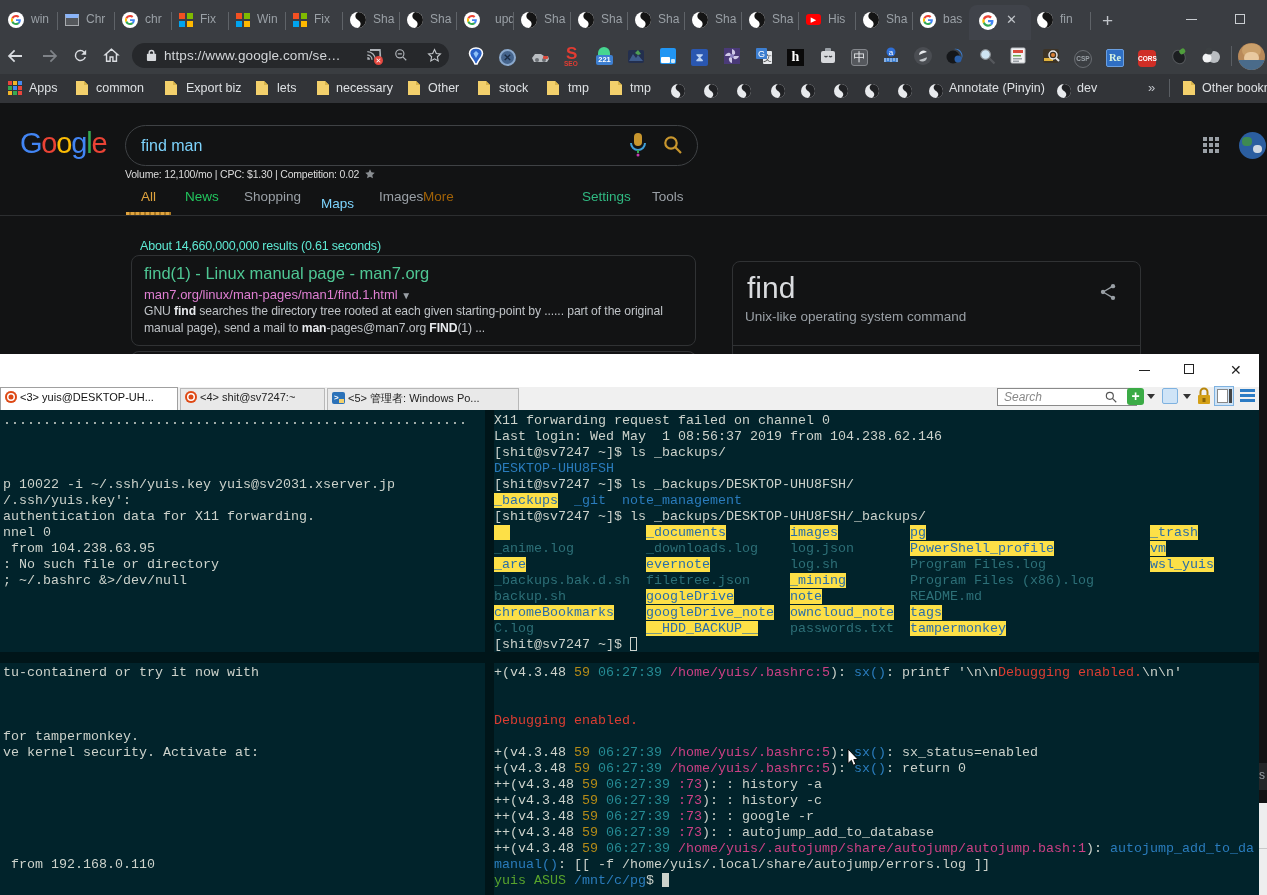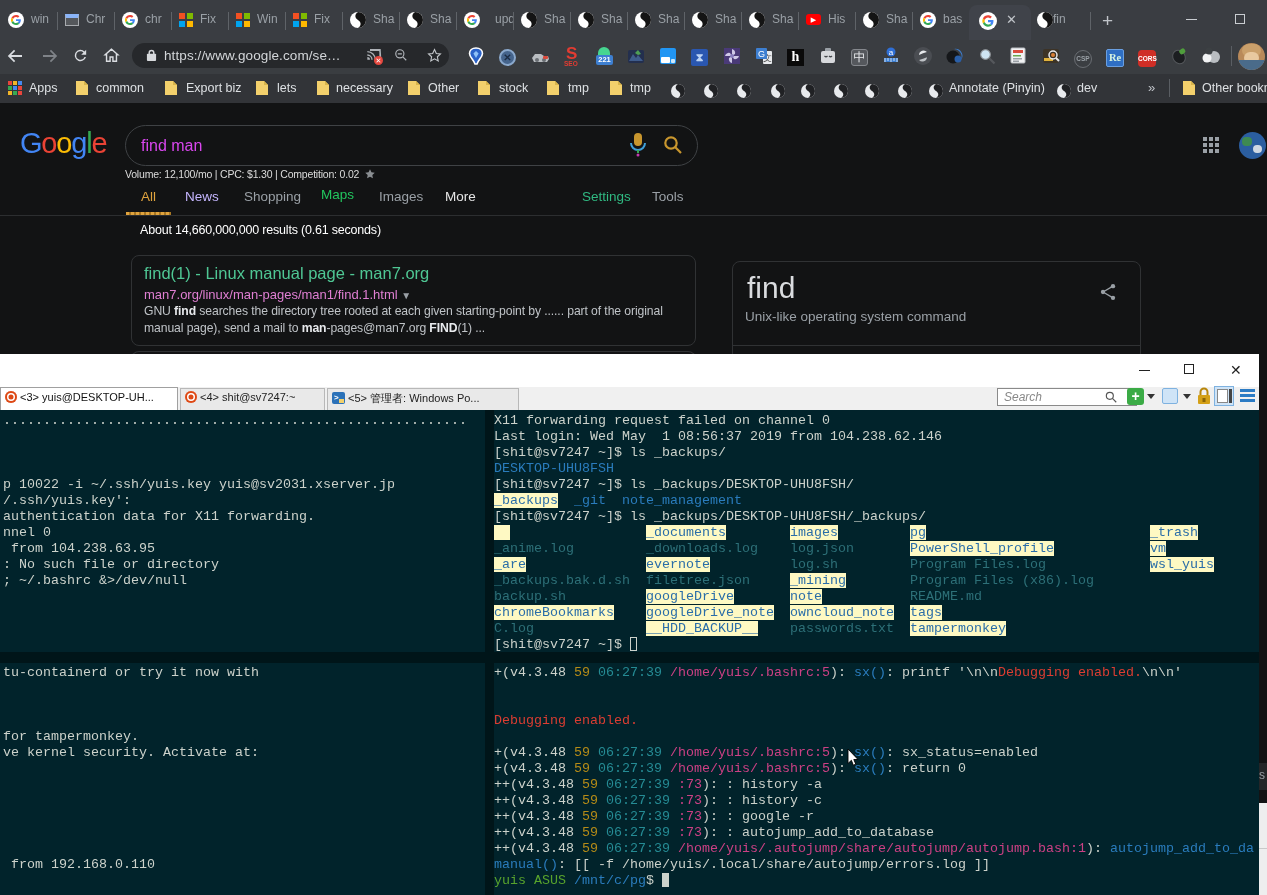--- a/index.html
+++ b/index.html
@@ -95,21 +95,21 @@
       <circle cx="24" cy="24" r="38" fill="#fff"></circle>
       <path fill="#EA4335" d="M24 9.5c3.54 0 6.71 1.22 9.21 3.6l6.85-6.85C35.9 2.38 30.47 0 24 0 14.62 0 6.51 5.38 2.56 13.22l7.98 6.19C12.43 13.72 17.74 9.5 24 9.5z"></path>
       <path fill="#4285F4" d="M46.98 24.55c0-1.57-.15-3.09-.38-4.55H24v9.02h12.94c-.58 2.96-2.26 5.48-4.78 7.18l7.73 6c4.51-4.18 7.09-10.36 7.09-17.65z"></path>
       <path fill="#FBBC05" d="M10.53 28.59c-.48-1.45-.76-2.99-.76-4.59s.27-3.14.76-4.59l-7.98-6.19C.92 16.46 0 20.12 0 24c0 3.88.92 7.54 2.56 10.78l7.97-6.19z"></path>
       <path fill="#34A853" d="M24 48c6.48 0 11.93-2.13 15.89-5.81l-7.73-6c-2.15 1.45-4.92 2.3-8.16 2.3-6.26 0-11.57-4.22-13.47-9.91l-7.98 6.19C6.51 42.62 14.62 48 24 48z"></path>
     </svg></div>
 <div class="abs" style="left:1006px;top:12px;color:#c0c4c9;font-size:13px">✕</div>
 <div class="abs" style="left:1031px;top:5px;width:57px;height:34px;overflow:hidden;white-space:nowrap;padding:7px 0 0 6px;color:#9aa0a6;font-size:12px"><svg width="16" height="16" viewBox="0 0 16 16" style="vertical-align:middle">
       <circle cx="8" cy="8" r="8" fill="#fff"></circle>
       <path d="M8 0a8 8 0 0 1 0 16c3.5-2.2 3.5-5.8 0-8s-3.5-5.8 0-8z" fill="#141414"></path>
-    </svg><span style="">fin</span></div>
+    </svg><span style="margin-left:7px">fin</span></div>
 <div class="abs" style="left:1090px;top:12px;width:1px;height:18px;background:#5f6368"></div>
 <div class="abs" style="left:1102px;top:10px;color:#c0c4c9;font-size:19px;font-weight:300">+</div>
 <div class="abs" style="left:1186px;top:19px;width:11px;height:1px;background:#c9cdd1"></div>
 <div class="abs" style="left:1235px;top:14px;width:10px;height:10px;border:1px solid #c9cdd1"></div>
 <div class="abs" style="left:0;top:40px;width:1267px;height:34px;background:#3a3d41"></div>
 <svg class="abs" style="left:6px;top:47px" width="18" height="18" viewBox="0 0 18 18">
 <path d="M16 8H5.2l4-4L8 2.8 1.8 9 8 15.2l1.2-1.2-4-4H16z" fill="#dadde1"></path>
   </svg>
 <svg class="abs" style="left:41px;top:47px" width="18" height="18" viewBox="0 0 18 18">
 <path d="M2 8h10.8l-4-4L10 2.8 16.2 9 10 15.2l-1.2-1.2 4-4H2z" fill="#7f8388"></path>
@@ -332,45 +332,45 @@
 <div class="abs" style="left:1169px;top:79px;width:1px;height:18px;background:#5a5e63"></div>
 <span class="abs" style="left:1182px;top:81px"><svg width="13" height="14" viewBox="0 0 13 14">
       <path d="M1 0h8l4 4v10H1z" fill="#f3d06c"></path>
       <path d="M9 0l4 4H9z" fill="#d9b44a"></path>
     </svg></span>
 <span class="abs" style="left:1202px;top:81px;font-size:12.5px;color:#dde0e3;white-space:nowrap">Other bookm</span>
 <div class="abs" style="left:0;top:103px;width:1267px;height:792px;background:#121314"></div>
 <div class="abs" style="left:20px;top:127px;font-size:29px;letter-spacing:-1.2px;font-weight:400">
 <span style="color:#4285F4">G</span><span style="color:#EA4335">o</span><span style="color:#FBBC05">o</span><span style="color:#4285F4">g</span><span style="color:#34A853">l</span><span style="color:#EA4335">e</span></div>
 <div class="abs" style="left:125px;top:125px;width:573px;height:41px;border:1px solid #3f4245;border-radius:21px"></div>
-<div class="abs" style="left:141px;top:137px;font-size:16px;color:#d946ef">find man</div>
+<div class="abs" style="left:141px;top:137px;font-size:16px;color:#7dd3fc">find man</div>
 <svg class="abs" style="left:629px;top:133px" width="18" height="25" viewBox="0 0 18 25">
 <rect x="5" y="0" width="8" height="13" rx="4" fill="#c8962e"></rect>
 <path d="M2 10a7 7 0 0 0 14 0" fill="none" stroke="#3f9fd8" stroke-width="2"></path>
 <path d="M9 17v3" stroke="#35a852" stroke-width="2"></path>
     <circle cx="9" cy="22" r="1.5" fill="#c23bb0"></circle>
   </svg>
 <svg class="abs" style="left:663px;top:135px" width="20" height="20" viewBox="0 0 20 20">
 <circle cx="8" cy="8" r="5.7" fill="none" stroke="#c8962e" stroke-width="2.2"></circle>
 <path d="M12.3 12.3L18 18" stroke="#c8962e" stroke-width="2.2"></path>
   </svg>
 <div class="abs" style="left:125px;top:168px;font-size:10.5px;letter-spacing:-0.2px;color:#dcdcdc;white-space:nowrap">Volume: 12,100/mo | CPC: $1.30 | Competition: 0.02 <svg width="12" height="12" viewBox="0 0 24 24" style="vertical-align:-2px;margin-left:2px">
       <path d="M12 2.5l2.9 6.2 6.6.8-4.9 4.6 1.3 6.6-5.9-3.3-5.9 3.3 1.3-6.6L2.5 9.5l6.6-.8z" fill="#8a8e92"></path>
     </svg></div>
 <div class="abs" style="left:141px;top:189px;font-size:13.5px;color:#e0a33e">All</div>
-<div class="abs" style="left:185px;top:189px;font-size:13.5px;color:#c4b5fd">News</div>
+<div class="abs" style="left:185px;top:189px;font-size:13.5px;color:#22c55e">News</div>
 <div class="abs" style="left:244px;top:189px;font-size:13.5px;color:#9aa0a6">Shopping</div>
-<div class="abs" style="left:321px;top:187px;font-size:13.5px;color:#22c55e">Maps</div>
+<div class="abs" style="left:321px;top:196px;font-size:13.5px;color:#7dd3fc">Maps</div>
 <div class="abs" style="left:379px;top:189px;font-size:13.5px;color:#9aa0a6">Images</div>
-<div class="abs" style="left:445px;top:189px;font-size:13.5px;color:#e5e5e5">More</div>
+<div class="abs" style="left:423px;top:189px;font-size:13.5px;color:#a16207">More</div>
 <div class="abs" style="left:582px;top:189px;font-size:13.5px;color:#30b982">Settings</div>
 <div class="abs" style="left:652px;top:189px;font-size:13.5px;color:#9aa0a6">Tools</div>
 <div class="abs" style="left:126px;top:212px;width:45px;height:3px;background:repeating-linear-gradient(90deg,#e0a33e 0 3px,#a87722 3px 5px)"></div>
 <div class="abs" style="left:0;top:215px;width:1267px;height:1px;background:#2c2e30"></div>
-<div class="abs" style="left:140px;top:223px;font-size:12.5px;letter-spacing:-0.2px;color:#ffffff">About 14,660,000,000 results (0.61 seconds)</div>
+<div class="abs" style="left:140px;top:239px;font-size:12.5px;letter-spacing:-0.2px;color:#5eead4">About 14,660,000,000 results (0.61 seconds)</div>
 <div class="abs" style="left:131px;top:255px;width:565px;height:91px;border:1px solid #303234;border-radius:8px"></div>
 <div class="abs" style="left:144px;top:264px;font-size:16.5px;color:#4fc794">find(1) - Linux manual page - man7.org</div>
 <div class="abs" style="left:144px;top:287px;font-size:13px;color:#e07fd3">man7.org/linux/man-pages/man1/find.1.html <span style="color:#9aa0a6;font-size:10px">▼</span></div>
 <div class="abs" style="left:144px;top:303px;font-size:12.2px;letter-spacing:-0.1px;line-height:16.5px;color:#bfc3c7;width:560px;white-space:nowrap">GNU <b style="color:#e8eaed">find</b> searches the directory tree rooted at each given starting-point by ...... part of the original<br>manual page), send a mail to <b style="color:#e8eaed">man</b>-pages@man7.org <b style="color:#e8eaed">FIND</b>(1) ...</div>
 <div class="abs" style="left:131px;top:351px;width:565px;height:10px;border:1px solid #303234;border-radius:8px 8px 0 0;border-bottom:none"></div>
 <div class="abs" style="left:732px;top:261px;width:409px;height:100px;border:1px solid #303234;border-radius:8px"></div>
 <div class="abs" style="left:747px;top:271px;font-size:30px;color:#dadcdf">find</div>
 <svg class="abs" style="left:1098px;top:282px" width="20" height="20" viewBox="0 0 24 24">
 <circle cx="18" cy="5" r="2.6" fill="#9aa0a6"></circle>
     <circle cx="6" cy="12" r="2.6" fill="#9aa0a6"></circle>
@@ -423,21 +423,21 @@
     <path d="M3.5 8V5a3.5 3.5 0 0 1 7 0v3" stroke="#b8860b" stroke-width="2" fill="none"></path>
     <rect x="5.5" y="11" width="3" height="4" fill="#8a6508"></rect>
   </svg>
 <div class="abs" style="left:1214px;top:386px;width:20px;height:20px;background:#cfe4f7;border:1px solid #7fb2e0"></div>
 <div class="abs" style="left:1217px;top:389px;width:11px;height:14px;background:#fff;border:1px solid #888"></div>
 <div class="abs" style="left:1229px;top:389px;width:3px;height:14px;background:#444"></div>
 <div class="abs" style="left:1240px;top:389px;width:15px;height:3px;background:#2b7bc4"></div>
 <div class="abs" style="left:1240px;top:394px;width:15px;height:3px;background:#2b7bc4"></div>
 <div class="abs" style="left:1240px;top:399px;width:15px;height:3px;background:#2b7bc4"></div>
 <style>
-.tw{color:#ccd2cb}.tt{color:#2d7078}.tb{color:#2a7cbd}.thl{background:#fef9c3;color:#2a6da8}
+.tw{color:#ccd2cb}.tt{color:#2d7078}.tb{color:#2a7cbd}.thl{background:#fde047;color:#2a6da8}
 .ty{color:#b58b17}.tc{color:#258b94}.tm{color:#cc4084}.tr{color:#dc3d32}.tg{color:#58a32c}
 </style>
 <div class="abs" style="left:485px;top:410px;width:9px;height:485px;background:#001519"></div>
 <div class="abs" style="left:0;top:652px;width:1259px;height:11px;background:#001519"></div>
 <pre class="abs" style="left:3px;top:413px;width:482px;overflow:hidden"><span class="tw">..........................................................</span>
 
 
 
 <span class="tw">p 10022 -i ~/.ssh/yuis.key yuis@sv2031.xserver.jp</span>
 <span class="tw">/.ssh/yuis.key':</span>

